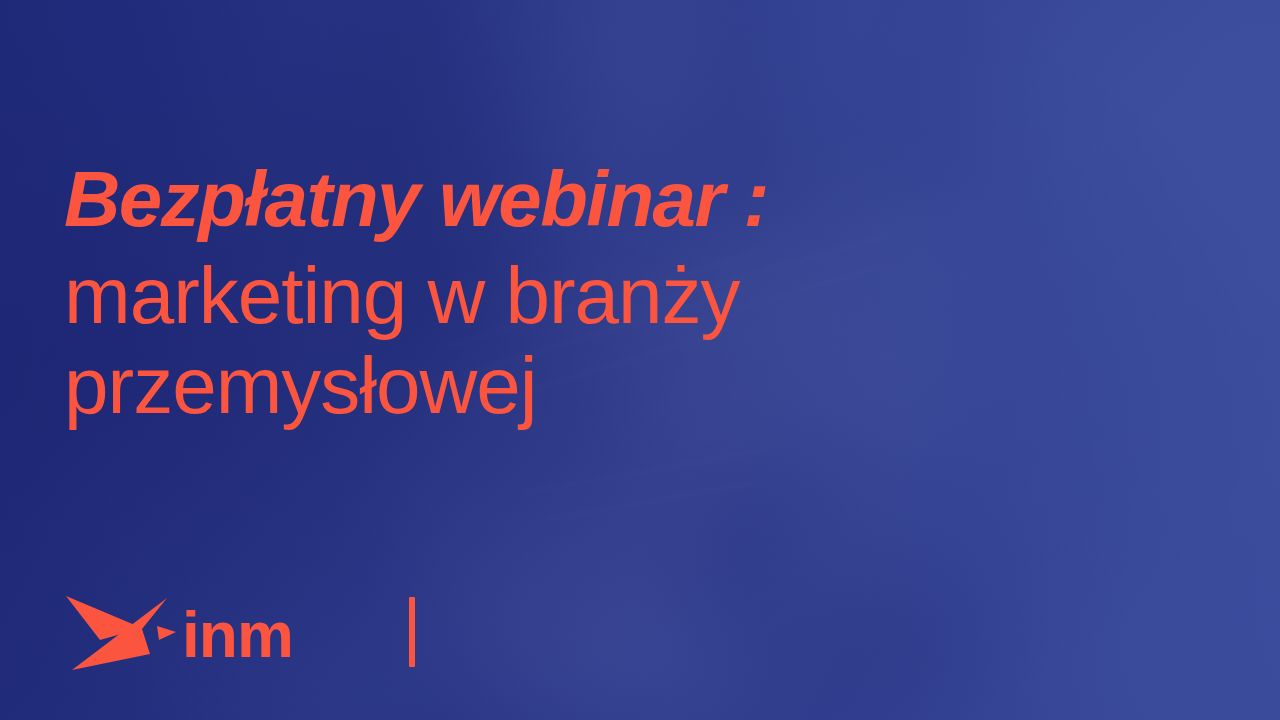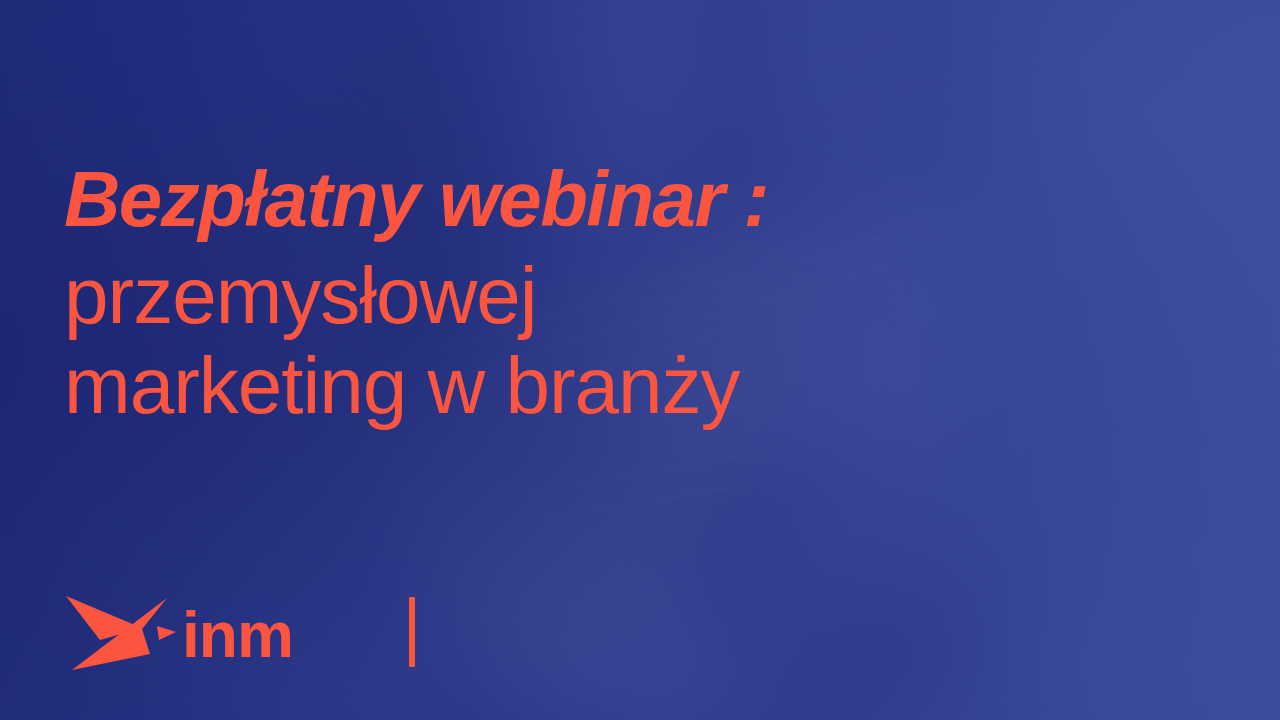--- a/index.html
+++ b/index.html
@@ -176,22 +176,22 @@
     <div class="paper-line" style="left:545px; top:500px; width:210px; height:3px; transform:rotate(-10deg);"></div>
   </div>
 
   <div class="tint"></div>
   <div class="tint2"></div>
 
   <div class="content">
 
     <div class="headline">
       <div class="hl-line hl-1">Bezpłatny webinar :</div>
+      <div class="hl-line hl-2">marketing w branży</div>
       <div class="hl-line hl-3">przemysłowej</div>
-      <div class="hl-line hl-2">marketing w branży</div>
     </div>
 
     <div class="footer">
 
       <div class="logo-lockup">
         <svg class="logo-mark" viewBox="0 0 112 80">
 
           <path d="M2 4 L78 36 L36 48 Z" fill="#fb5540"></path>
 
           <path d="M103 6 L78 37 L86 62 L8 78 Z" fill="#fb5540"></path>

